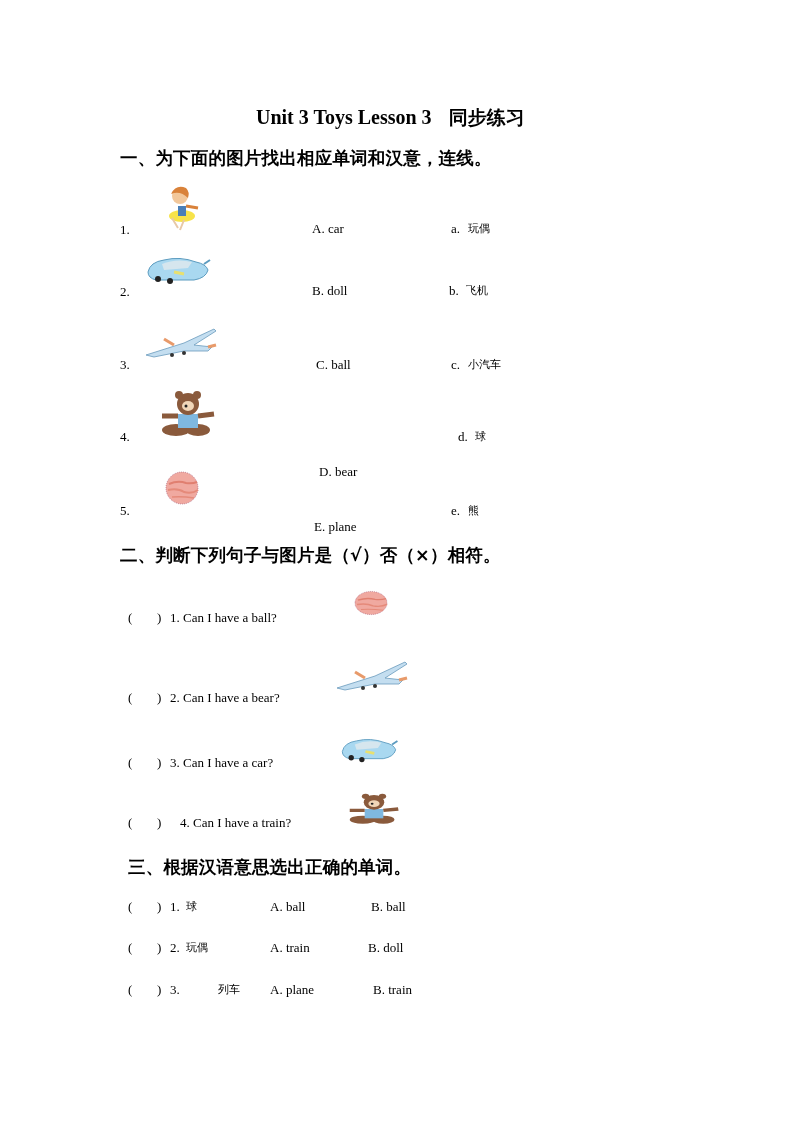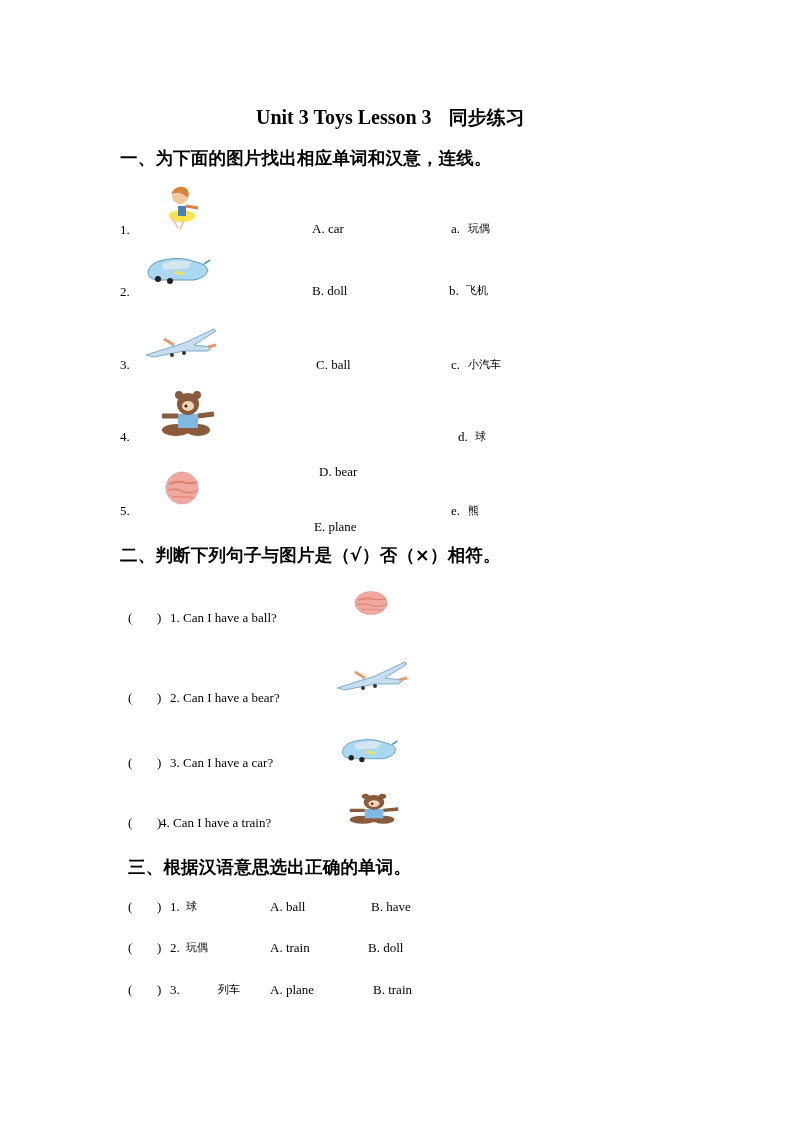--- a/index.html
+++ b/index.html
@@ -125,33 +125,33 @@
 
 <div class="abs t" style="left:128px; top:755px;">(</div>
 <div class="abs t" style="left:157px; top:755px;">)</div>
 <div class="abs t" style="left:170px; top:755px;">3. Can I have a car?</div>
 <svg class="pic" style="left:338px; top:732px;" width="62" height="32" viewBox="0 0 68 36">
     <use href="#g-car"></use>
   </svg>
 
 <div class="abs t" style="left:128px; top:815px;">(</div>
 <div class="abs t" style="left:157px; top:815px;">)</div>
-<div class="abs t" style="left:160px; top:815px;text-align:right;">4. Can I have a train?</div>
+<div class="abs t" style="left:180px; top:815px;text-align:right;">4. Can I have a train?</div>
 <svg class="pic" style="left:346px; top:793px;" width="56" height="32" viewBox="0 0 60 48" preserveAspectRatio="none">
     <use href="#g-bear"></use>
   </svg>
 
 <div class="abs heading" style="left:128px; top:855px;">三、根据汉语意思选出正确的单词。</div>
 
 <div class="abs t" style="left:128px; top:899px;">(</div>
 <div class="abs t" style="left:157px; top:899px;">)</div>
 <div class="abs t" style="left:170px; top:899px;">1.</div>
 <div class="abs cn" style="left:186px; top:899px;">球</div>
 <div class="abs t" style="left:270px; top:899px;">A. ball</div>
-<div class="abs t" style="left:371px; top:899px;">B. have</div>
+<div class="abs t" style="left:371px; top:899px;">B. ball</div>
 
 <div class="abs t" style="left:128px; top:940px;">(</div>
 <div class="abs t" style="left:157px; top:940px;">)</div>
 <div class="abs t" style="left:170px; top:940px;">2.</div>
 <div class="abs cn" style="left:186px; top:940px;">玩偶</div>
 <div class="abs t" style="left:270px; top:940px;">A. train</div>
 <div class="abs t" style="left:368px; top:940px;">B. doll</div>
 
 <div class="abs t" style="left:128px; top:982px;">(</div>
 <div class="abs t" style="left:157px; top:982px;">)</div>

